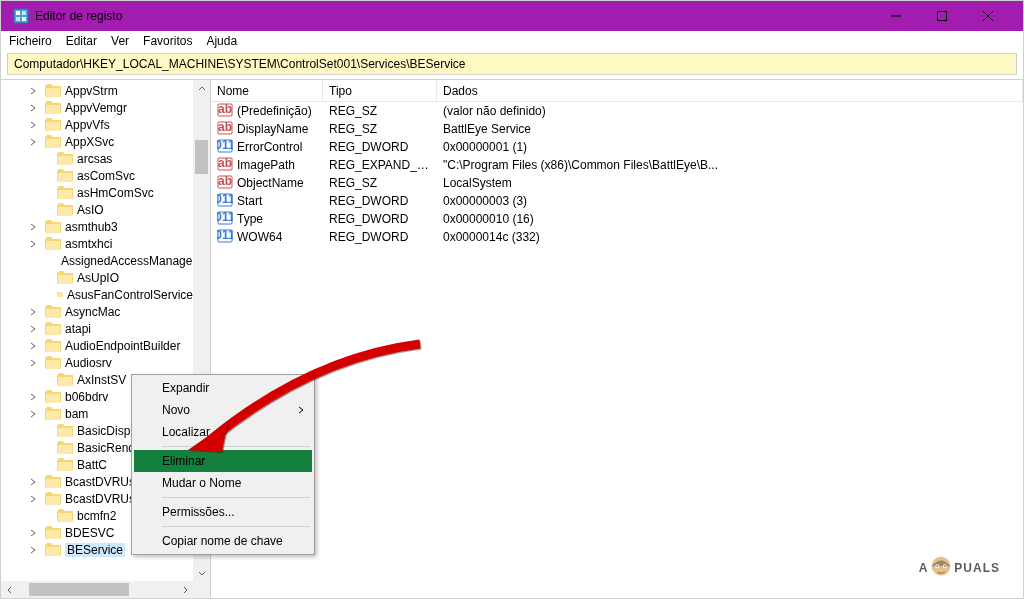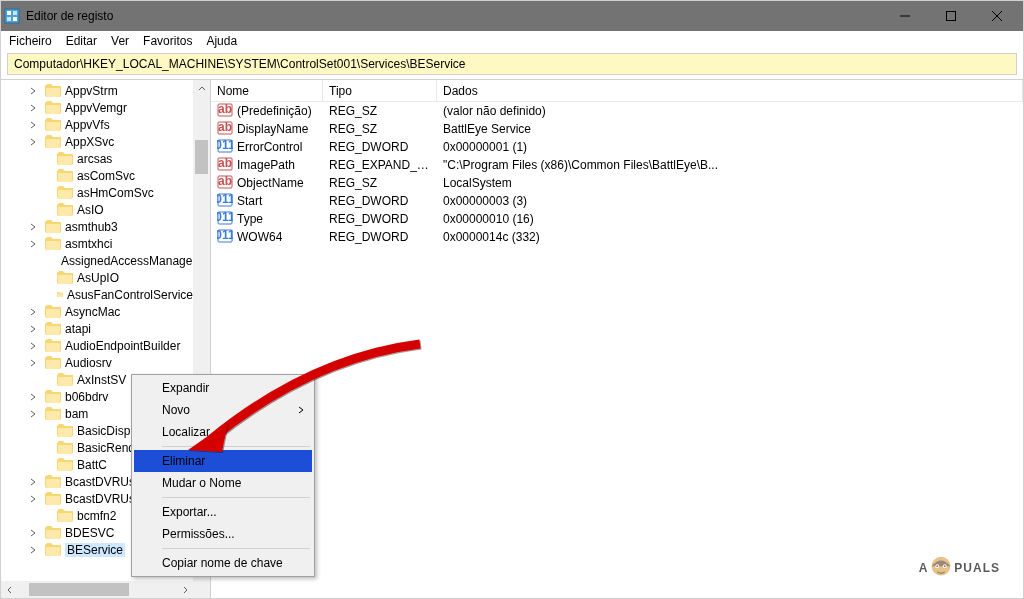--- a/index.html
+++ b/index.html
@@ -1,18 +1,18 @@
 <!DOCTYPE html>
 <html><head>
 <meta charset="utf-8">
 <style>
   * { box-sizing: border-box; margin: 0; padding: 0; font-family: "Segoe UI", Tahoma, sans-serif; font-size: 12px; color: #000; }
   body { background: #fff; width: 1024px; height: 599px; overflow: hidden; position: relative; }
   .window { width: 1024px; height: 599px; border: 1px solid #d0d0d0; display: flex; flex-direction: column; background: #fff; }
-  .titlebar { height: 30px; display: flex; align-items: center; padding: 0 3px; background: #737373; }
+  .titlebar { height: 30px; display: flex; align-items: center; padding: 0 12px; background: #a21caf; }
   .titlebar .app-icon { width: 16px; height: 16px; margin-right: 6px; }
   .titlebar .title { flex: 1; }
   .titlebar .win-btns { display: flex; }
   .win-btn { width: 46px; height: 30px; display: flex; align-items: center; justify-content: center; }
   .menubar { height: 20px; display: flex; align-items: center; padding: 0 8px; gap: 14px; }
   .menubar span { cursor: default; }
   .addressbar { height: 22px; border: 1px solid #d0d0d0; margin: 2px 6px 4px 6px; padding: 2px 6px; display: flex; align-items: center; background: #fef9c3; }
   .content { flex: 1; display: flex; border-top: 1px solid #d0d0d0; min-height: 0; }
   .tree-pane { width: 210px; border-right: 1px solid #d0d0d0; position: relative; overflow: hidden; }
   .tree-inner { position: absolute; inset: 0 17px 17px 0; overflow: hidden; padding-top: 2px; }
@@ -37,21 +37,21 @@
   .col-type { width: 114px; }
   .col-data { flex: 1; }
   .list-row { height: 18px; display: flex; align-items: center; }
   .list-row .cell { padding: 0 6px; overflow: hidden; white-space: nowrap; text-overflow: ellipsis; }
   .cell-name { width: 112px; display: flex; align-items: center; }
   .cell-type { width: 114px; }
   .cell-data { flex: 1; }
   .val-icon { width: 16px; height: 16px; margin-right: 4px; flex-shrink: 0; }
   .context-menu { position: absolute; left: 131px; top: 374px; width: 184px; background: #f0f0f0; border: 1px solid #a0a0a0; box-shadow: 2px 2px 4px rgba(0,0,0,0.25); padding: 2px; z-index: 10; }
   .ctx-item { height: 22px; display: flex; align-items: center; padding: 0 24px 0 28px; position: relative; }
-  .ctx-item.highlight { background: #1d4ed8; }
+  .ctx-item.highlight { background: #15803d; }
   .ctx-sep { height: 1px; background: #d0d0d0; margin: 3px 2px 3px 28px; }
   .ctx-item .sub-arrow { position: absolute; right: 8px; }
   .arrow-overlay { position: absolute; left: 170px; top: 338px; z-index: 20; pointer-events: none; }
   .watermark { position: absolute; right: 24px; bottom: 16px; opacity: 0.65; display: flex; align-items: center; font-family: Arial, sans-serif; font-size: 26px; font-weight: 700; color: #8b8b8b; letter-spacing: 1px; }
   .watermark .logo-head { width: 30px; height: 30px; margin: 0 -2px; }
 </style>
 </head>
 <body>
 
 <div class="window">
@@ -524,23 +524,20 @@
     </div>
     <div class="ctx-sep"></div>
     <div class="ctx-item highlight">
       <span>Eliminar</span>
     </div>
     <div class="ctx-item">
       <span>Mudar o Nome</span>
     </div>
     <div class="ctx-sep"></div>
     <div class="ctx-item">
-      <span>Exportar...</span>
-    </div>
-    <div class="ctx-item">
       <span>Permissões...</span>
     </div>
     <div class="ctx-sep"></div>
     <div class="ctx-item">
       <span>Copiar nome de chave</span>
     </div>
   </div>
 
 <svg class="arrow-overlay" width="260" height="130">
   <defs>

